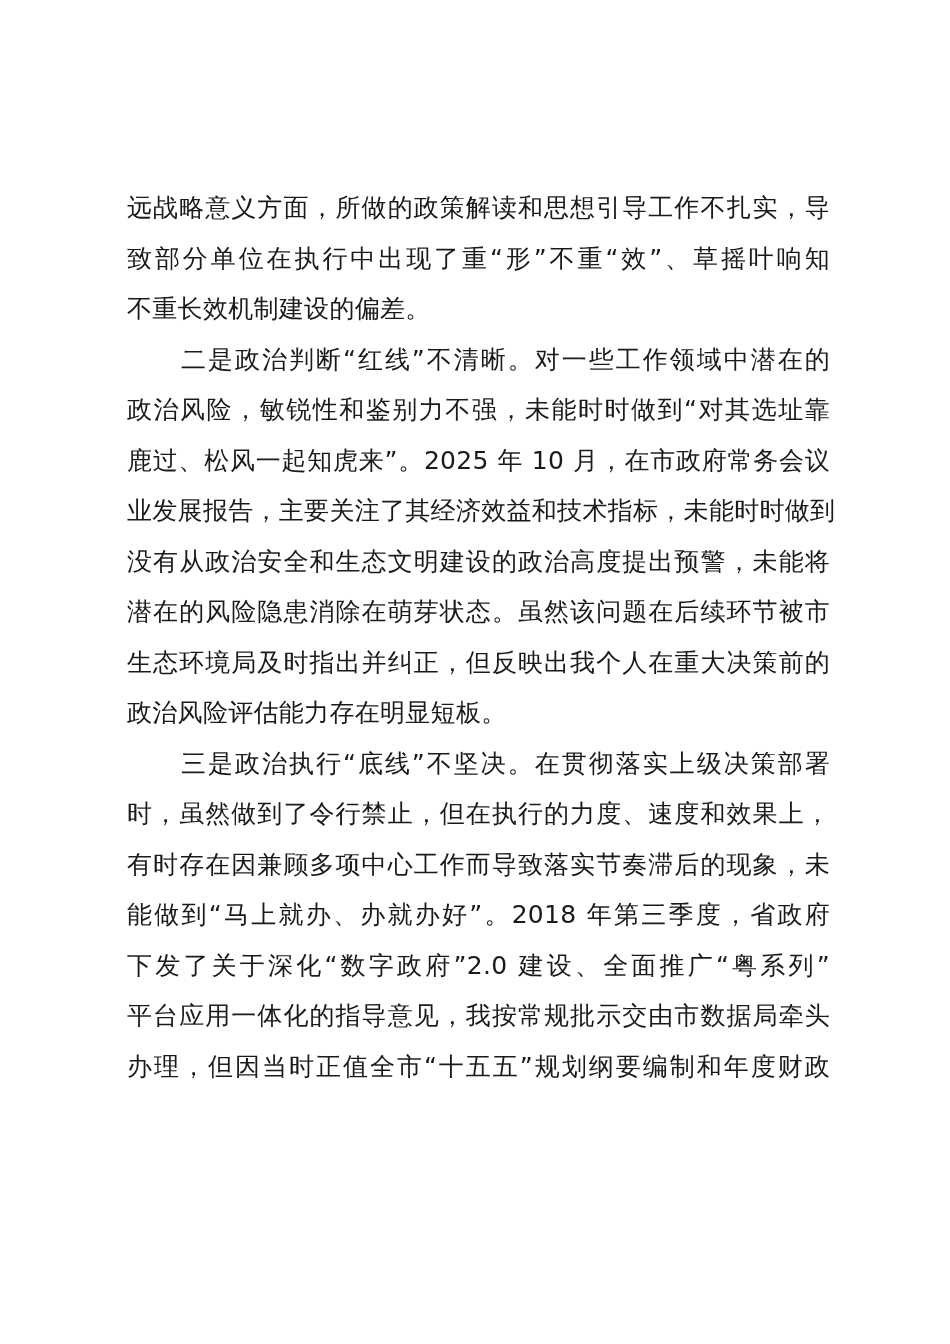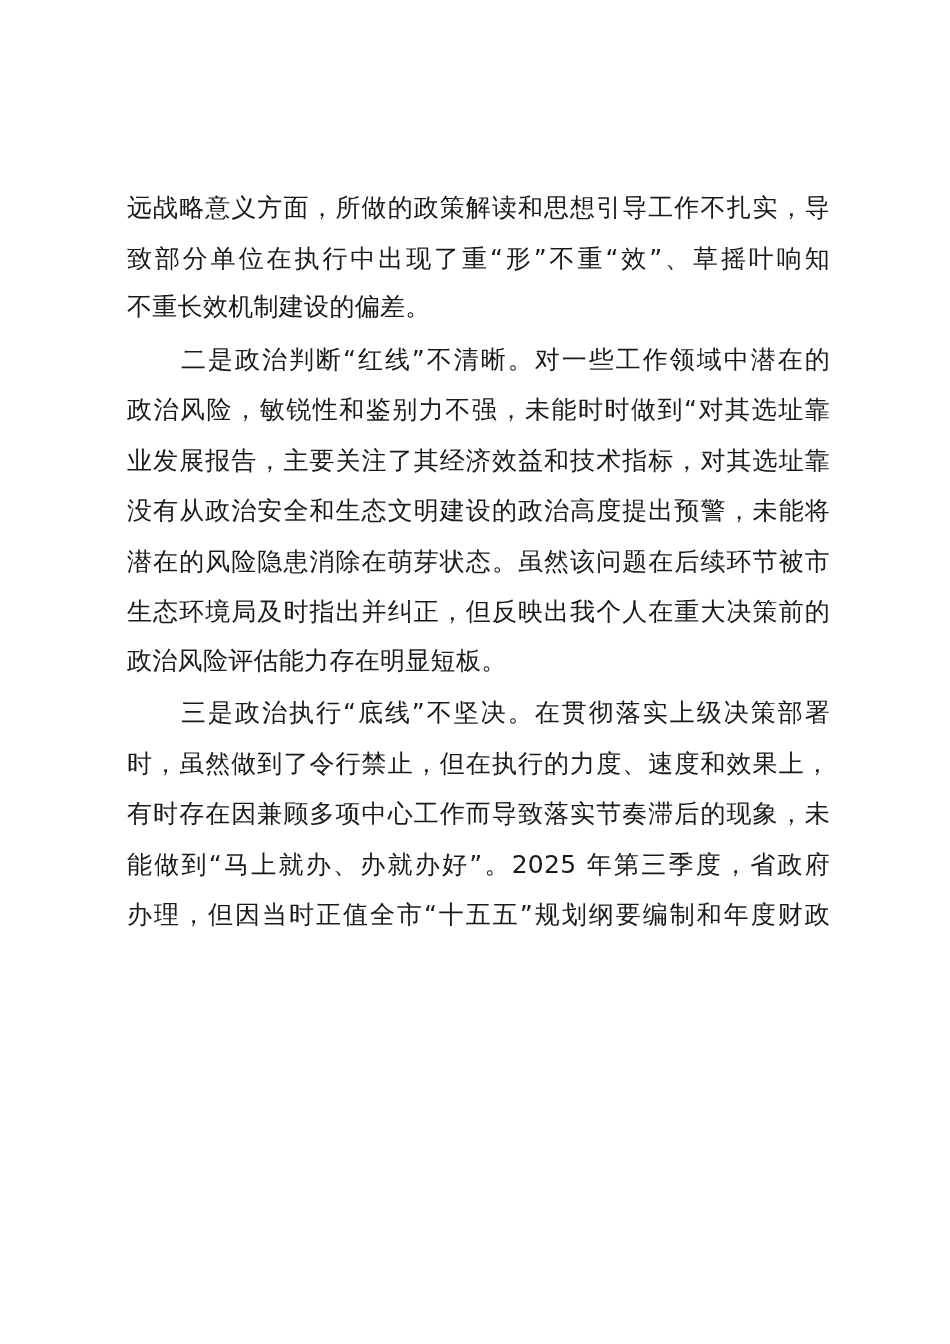--- a/index.html
+++ b/index.html
@@ -37,50 +37,52 @@
       height: 50.5px;
       line-height: 50.5px;
       font-size: 25px;
       white-space: nowrap;
       text-align: justify;
       text-align-last: justify;
       letter-spacing: 0.3px;
     }
     .line.last {
       text-align-last: left;
-      font-family: Liberation Mono, monospace;
     }
     .line.indent {
       padding-left: 54px;
     }
   </style>
 </head>
 <body>
 
 <div class="page">
   <div class="content">
 
     <div class="paragraph">
       <span class="line">远战略意义方面，所做的政策解读和思想引导工作不扎实，导</span>
       <span class="line">致部分单位在执行中出现了重“形”不重“效”、草摇叶响知</span>
       <span class="line last">不重长效机制建设的偏差。</span>
     </div>
 
     <div class="paragraph">
       <span class="line indent">二是政治判断“红线”不清晰。对一些工作领域中潜在的</span>
       <span class="line">政治风险，敏锐性和鉴别力不强，未能时时做到“对其选址靠</span>
-      <span class="line">业发展报告，主要关注了其经济效益和技术指标，对其选址靠</span>
+      <span class="line">鹿过、松风一起知虎来”。2025 年 10 月，在市政府常务会议</span>
+      <span class="line">业发展报告，主要关注了其经济效益和技术指标，未能时时做到</span>
       <span class="line">没有从政治安全和生态文明建设的政治高度提出预警，未能将</span>
       <span class="line">潜在的风险隐患消除在萌芽状态。虽然该问题在后续环节被市</span>
       <span class="line">生态环境局及时指出并纠正，但反映出我个人在重大决策前的</span>
       <span class="line last">政治风险评估能力存在明显短板。</span>
     </div>
 
     <div class="paragraph">
       <span class="line indent">三是政治执行“底线”不坚决。在贯彻落实上级决策部署</span>
       <span class="line">时，虽然做到了令行禁止，但在执行的力度、速度和效果上，</span>
       <span class="line">有时存在因兼顾多项中心工作而导致落实节奏滞后的现象，未</span>
-      <span class="line">能做到“马上就办、办就办好”。2025 年第三季度，省政府</span>
+      <span class="line">能做到“马上就办、办就办好”。2018 年第三季度，省政府</span>
+      <span class="line">下发了关于深化“数字政府”2.0 建设、全面推广“粤系列”</span>
+      <span class="line">平台应用一体化的指导意见，我按常规批示交由市数据局牵头</span>
       <span class="line">办理，但因当时正值全市“十五五”规划纲要编制和年度财政</span>
     </div>
 
   </div>
 </div>
 
 </body></html>

